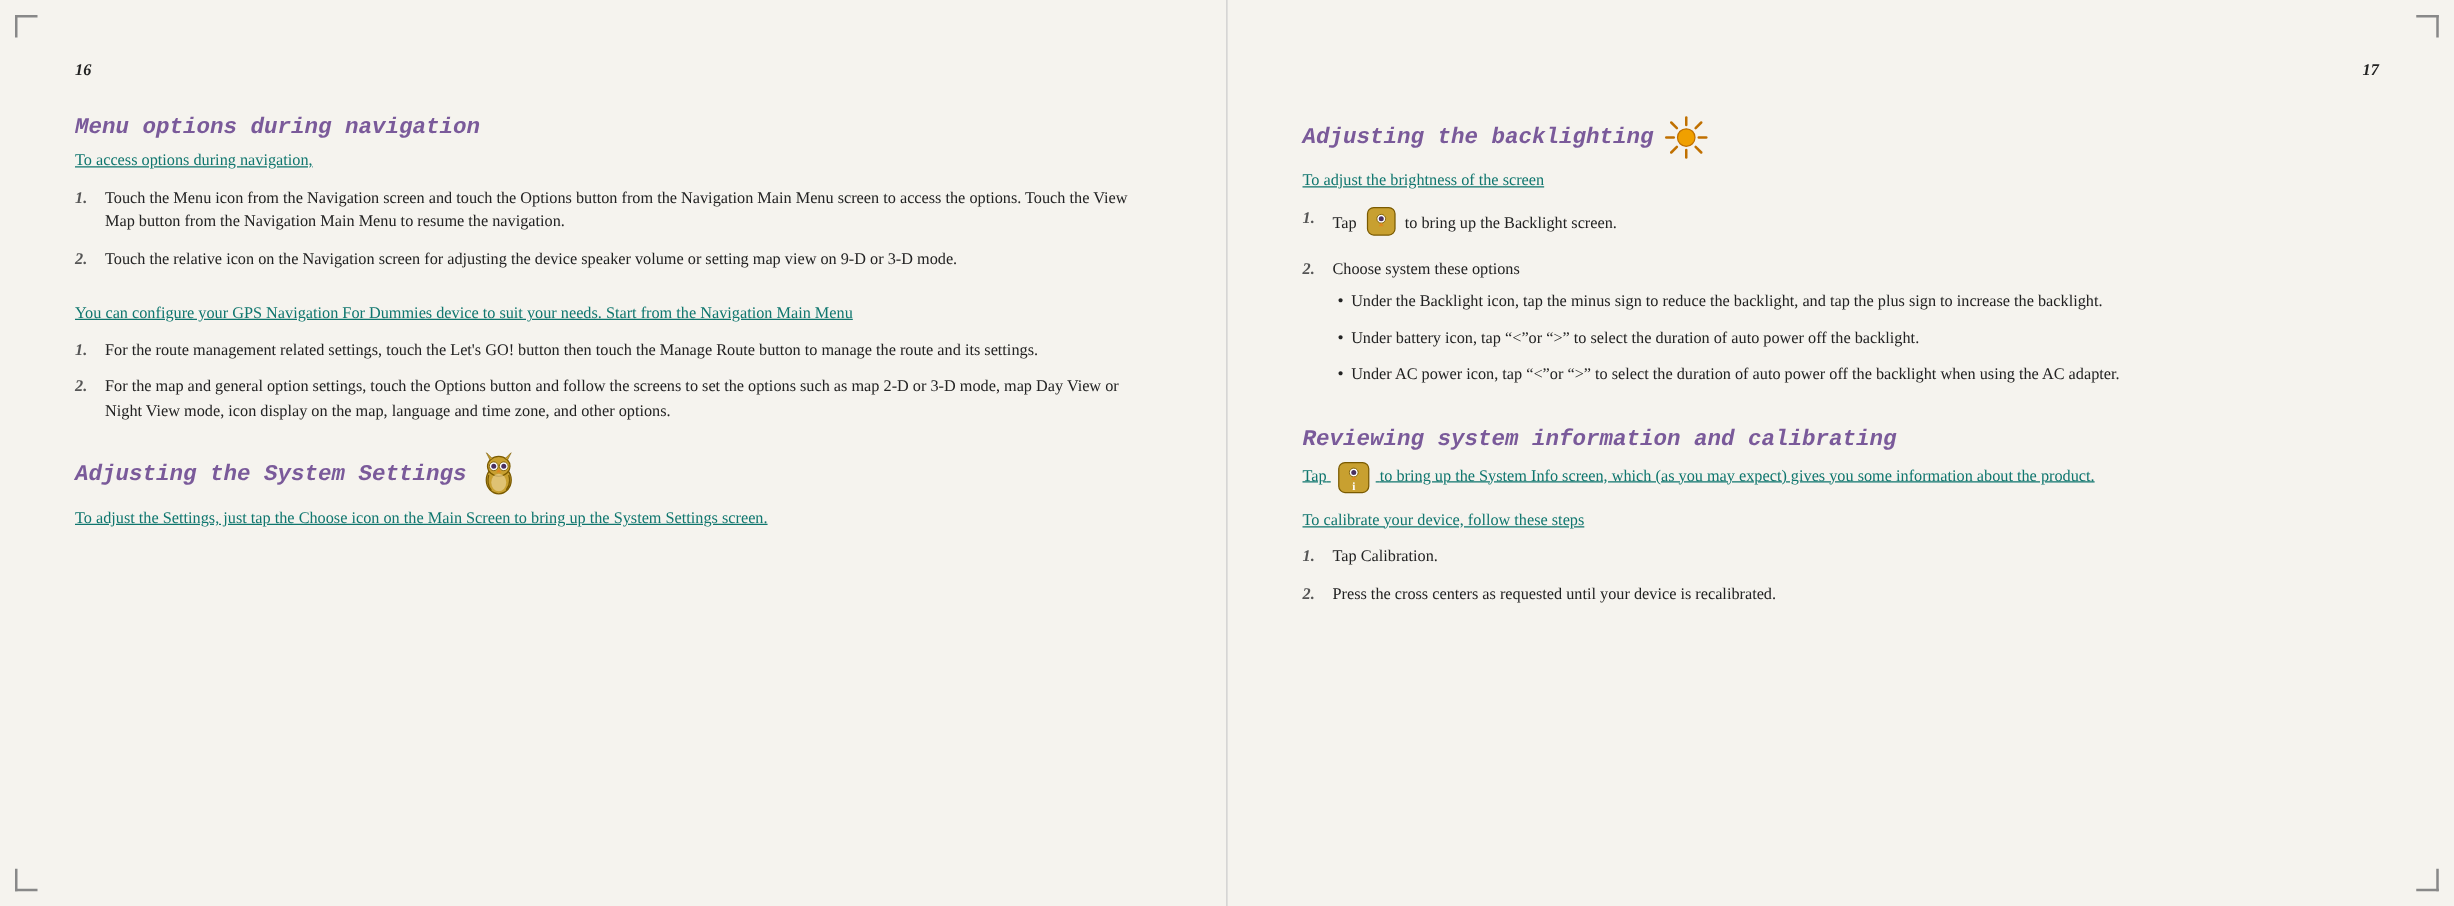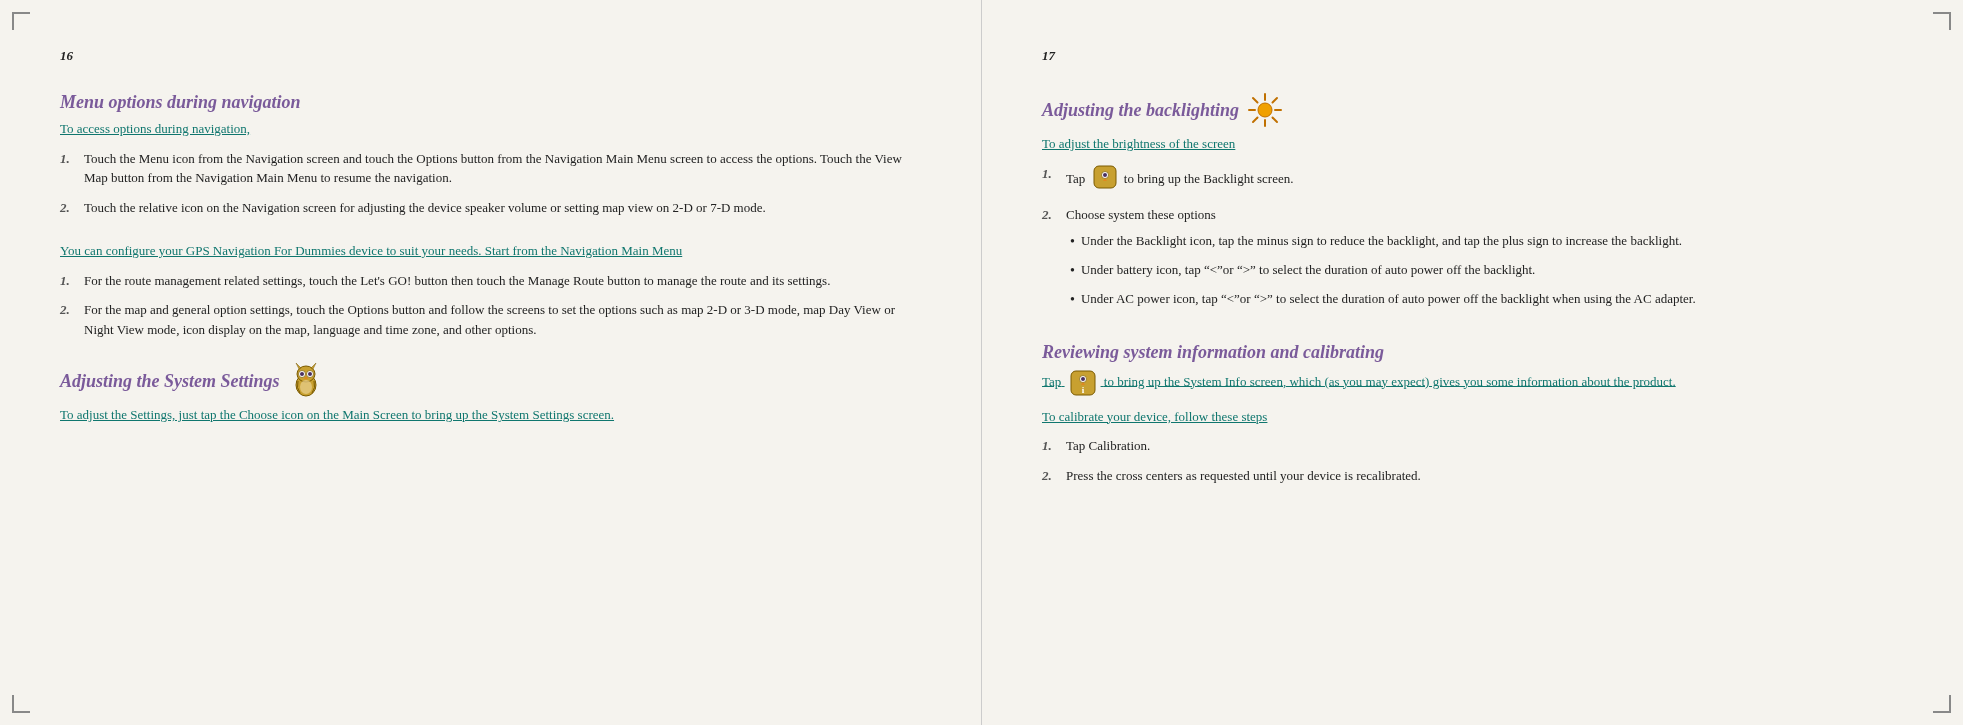--- a/index.html
+++ b/index.html
@@ -32,37 +32,38 @@
     .page-number {
       font-size: 13px;
       font-weight: bold;
       font-style: italic;
       color: #222;
       margin-bottom: 28px;
       font-family: Georgia, serif;
     }
 
     .page-number-right {
+      text-align: right;
     }
 
     
     .corner-mark {
       position: absolute;
       width: 18px;
       height: 18px;
       border-color: #888;
       border-style: solid;
     }
     .corner-tl { top: 12px; left: 12px; border-width: 2px 0 0 2px; }
     .corner-tr { top: 12px; right: 12px; border-width: 2px 2px 0 0; }
     .corner-bl { bottom: 12px; left: 12px; border-width: 0 0 2px 2px; }
     .corner-br { bottom: 12px; right: 12px; border-width: 0 2px 2px 0; }
 
     .section-title {
-      font-family: Liberation Serif, serif;
+      font-family: Liberation Mono, monospace;
       font-style: italic;
       font-weight: bold;
       font-size: 18px;
       color: #7a5a9a;
       margin-bottom: 6px;
       display: flex;
       align-items: center;
       gap: 8px;
       text-align: right;
     }
@@ -177,21 +178,21 @@
         <span>Menu options during navigation</span>
       </div>
       <div class="section-intro">To access options during navigation,</div>
       <ol class="numbered-list">
         <li>
           <span class="list-num">1.</span>
           <span class="list-text">Touch the Menu icon from the Navigation screen and touch the Options button from the Navigation Main Menu screen to access the options. Touch the View Map button from the Navigation Main Menu to resume the navigation.</span>
         </li>
         <li>
           <span class="list-num">2.</span>
-          <span class="list-text">Touch the relative icon on the Navigation screen for adjusting the device speaker volume or setting map view on 2-D or 7-D mode.</span>
+          <span class="list-text">Touch the relative icon on the Navigation screen for adjusting the device speaker volume or setting map view on 9-D or 3-D mode.</span>
         </li>
       </ol>
     </div>
 
     <div class="section-gap">
       <div class="section-intro">You can configure your GPS Navigation For Dummies device to suit your needs. Start from the Navigation Main Menu</div>
       <ol class="numbered-list">
         <li>
           <span class="list-num">1.</span>
           <span class="list-text">For the route management related settings, touch the Let's GO! button then touch the Manage Route button to manage the route and its settings.</span>

